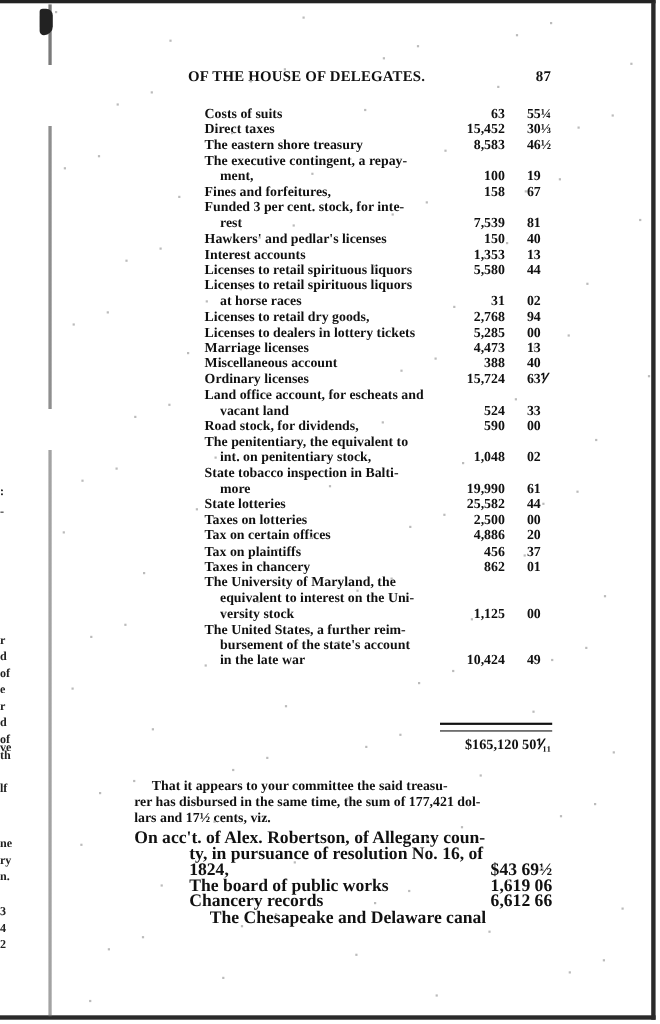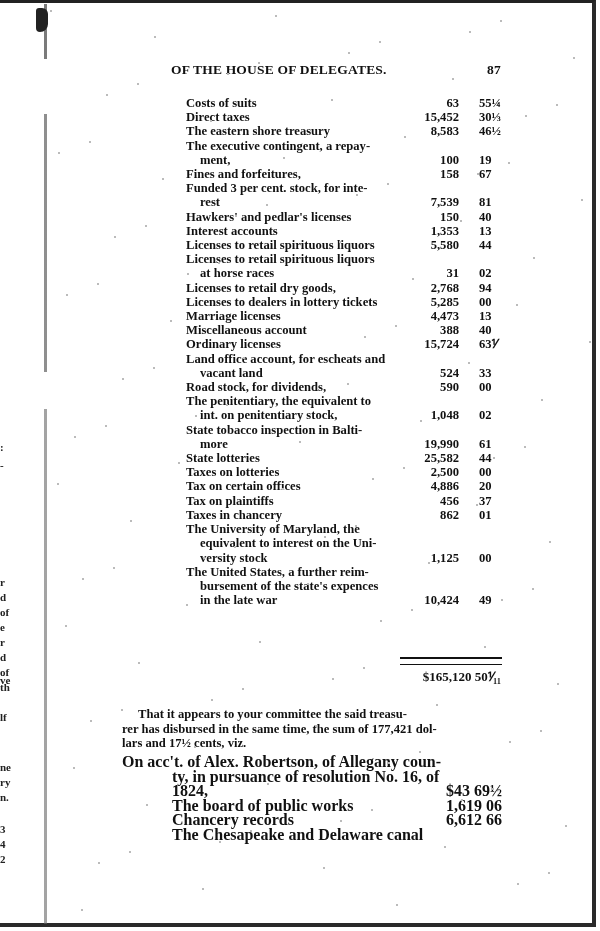--- a/index.html
+++ b/index.html
@@ -187,21 +187,21 @@
     </div>
     <div class="entry">
       <span class="lbl"><span>Taxes in chancery</span></span>
       <span class="amt"><span class="dol">862</span><span class="cts">01</span></span>
     </div>
     <div class="entry">
       <span class="lbl"><span>The University of Maryland, the</span><span class="cont">equivalent to interest on the Uni-</span><span class="cont">versity stock</span></span>
       <span class="amt"><span class="dol">1,125</span><span class="cts">00</span></span>
     </div>
     <div class="entry">
-      <span class="lbl"><span>The United States, a further reim-</span><span class="cont">bursement of the state's expences</span><span class="cont">in the late war</span></span>
+      <span class="lbl"><span>The United States, a further reim-</span><span class="cont">bursement of the state's account</span><span class="cont">in the late war</span></span>
       <span class="amt"><span class="dol">10,424</span><span class="cts">49</span></span>
     </div>
   </div>
 
 <div class="rule-double"></div>
 <div class="total">$165,120 50⅟₁₁</div>
 
 <div class="para">
   <p class="l1">That it appears to your committee the said treasu-</p>
   <p>rer has disbursed in the same time, the sum of 177,421 dol-</p>
@@ -224,21 +224,21 @@
       <span class="amt">1,619 06</span>
     </div>
     <div class="item">
       <span class="lbl">
         <span class="sub" style="display: block;">Chancery records</span>
       </span>
       <span class="amt">6,612 66</span>
     </div>
     <div class="item">
       <span class="lbl">
-        <span class="sub" style="display: block;">The Chesapeake and Delaware canal</span>
+        <span class="sub" style="display: block; text-align: right;">The Chesapeake and Delaware canal</span>
       </span>
     </div>
   </div>
 
 <div class="speck" style="left: 50px; top: 10px;"></div>
 <div class="speck" style="left: 187px; top: 273px;"></div>
 <div class="speck" style="left: 324px; top: 536px;"></div>
 <div class="speck" style="left: 461px; top: 799px;"></div>
 <div class="speck" style="left: 58px; top: 152px;"></div>
 <div class="speck" style="left: 195px; top: 415px;"></div>

